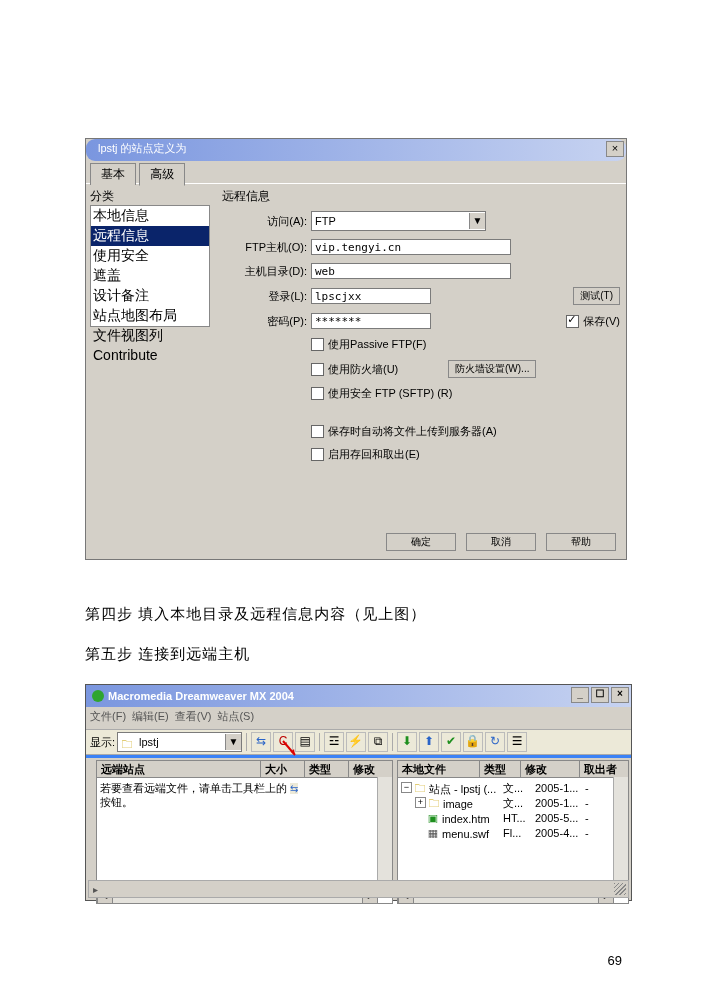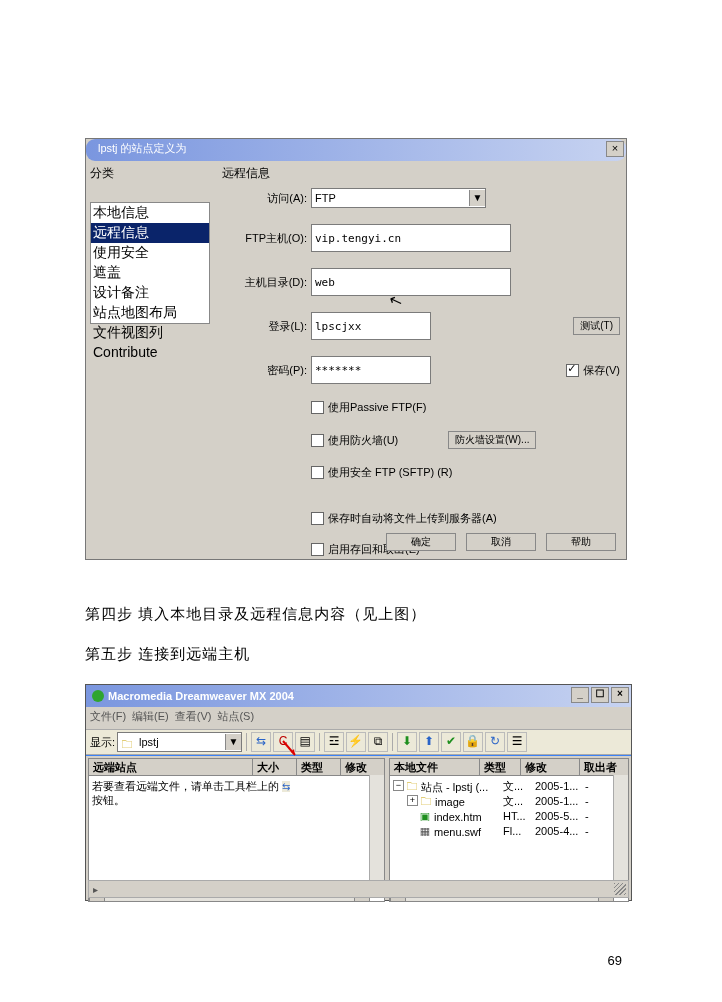--- a/index.html
+++ b/index.html
@@ -80,21 +80,21 @@
   .dlg1-body {
     display: flex;
     height: 355px;
   }
   .dlg1-left {
     width: 120px;
     padding: 4px;
   }
   .dlg1-left-label {
     font-size: 12px;
-    margin-bottom: 20px;
+    margin-bottom: 0;
   }
   .listbox {
     background: #fff;
     border: 1px solid #888;
     height: 120px;
     font-size: 14px;
   }
   .listbox div {
     padding: 1px 2px;
     white-space: nowrap;
@@ -110,32 +110,32 @@
     position: relative;
   }
   .panel-title {
     font-size: 12px;
     margin-bottom: 6px;
   }
 
   .form-row {
     display: flex;
     align-items: center;
-    margin-bottom: 16px;
+    margin-bottom: 8px;
     font-size: 11px;
   }
   .form-row .lbl {
     width: 85px;
     text-align: right;
     padding-right: 4px;
   }
   .txt  {
     font-family: "SimSun", monospace;
     font-size: 11px;
-    height: 28px;
+    height: 16px;
     border: 1px solid #7b7b7b;
     background: #fff;
     padding: 0 3px;
     box-sizing: border-box;
   }
   .combo {
     display: inline-flex;
     border: 1px solid #7b7b7b;
     background: #fff;
     height: 18px;
@@ -267,21 +267,22 @@
   }
   .tbico.blue  { color: #2a64c8; }
   .tbico.green { color: #1e8f1e; }
   .tbico.red   { color: #b00; }
   .tbico.orange{ color: #cc7700; }
   .tb-sep { width:1px; height:18px; background:#aaa; margin:0 2px; }
 
   .panes {
     display: flex;
     height: 148px;
-    border-top: 1px solid #3b82f6;
+    border-top: 3px solid #3b82f6;
+    padding-left: 8px;
   }
   .pane {
     border: 1px solid #888;
     background: #fff;
     margin: 2px;
     display: flex;
     flex-direction: column;
     flex: 1;
     font-size: 11px;
     position: relative;
@@ -393,20 +394,24 @@
 
 <div class="page">
 
   <div class="dlg1">
     <div class="dlg1-title">
       <span>lpstj 的站点定义为</span>
       <span class="dlg1-close">×</span>
     </div>
     <span class="cursor1">↖</span>
 
+    <div class="tabs">
+      <span class="tab">基本</span>
+      <span class="tab active">高级</span>
+    </div>
 
     <div class="dlg1-body">
       <div class="dlg1-left">
         <div class="dlg1-left-label">分类</div>
         <div class="listbox">
           <div>本地信息</div>
           <div class="sel">远程信息</div>
           <div>使用安全</div>
           <div>遮盖</div>
           <div>设计备注</div>

